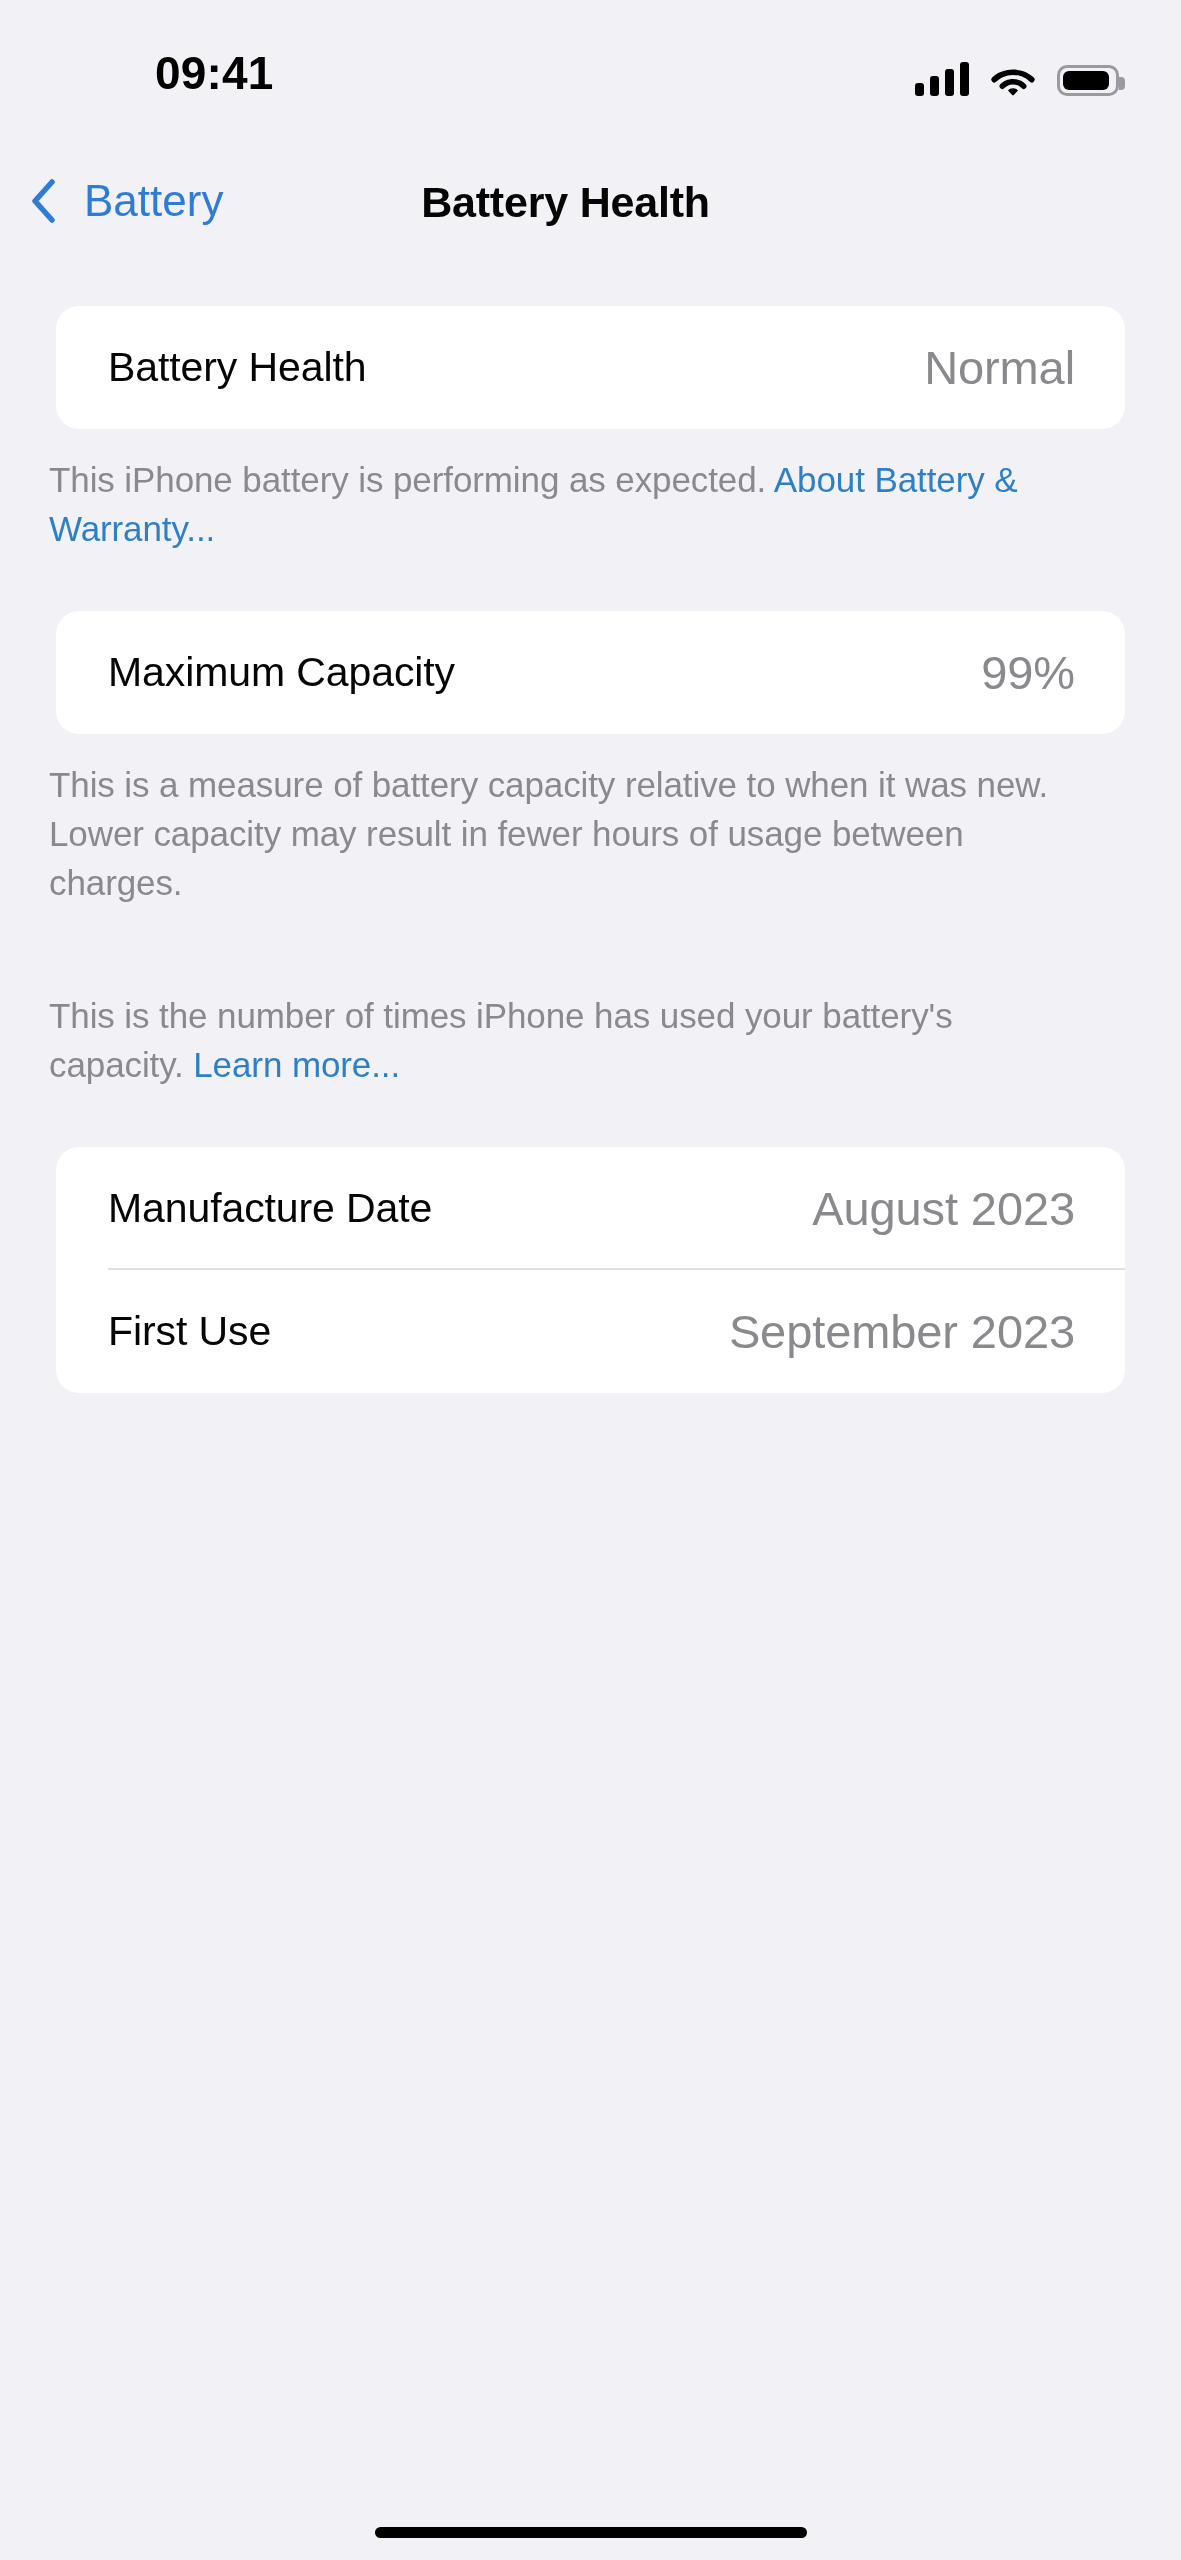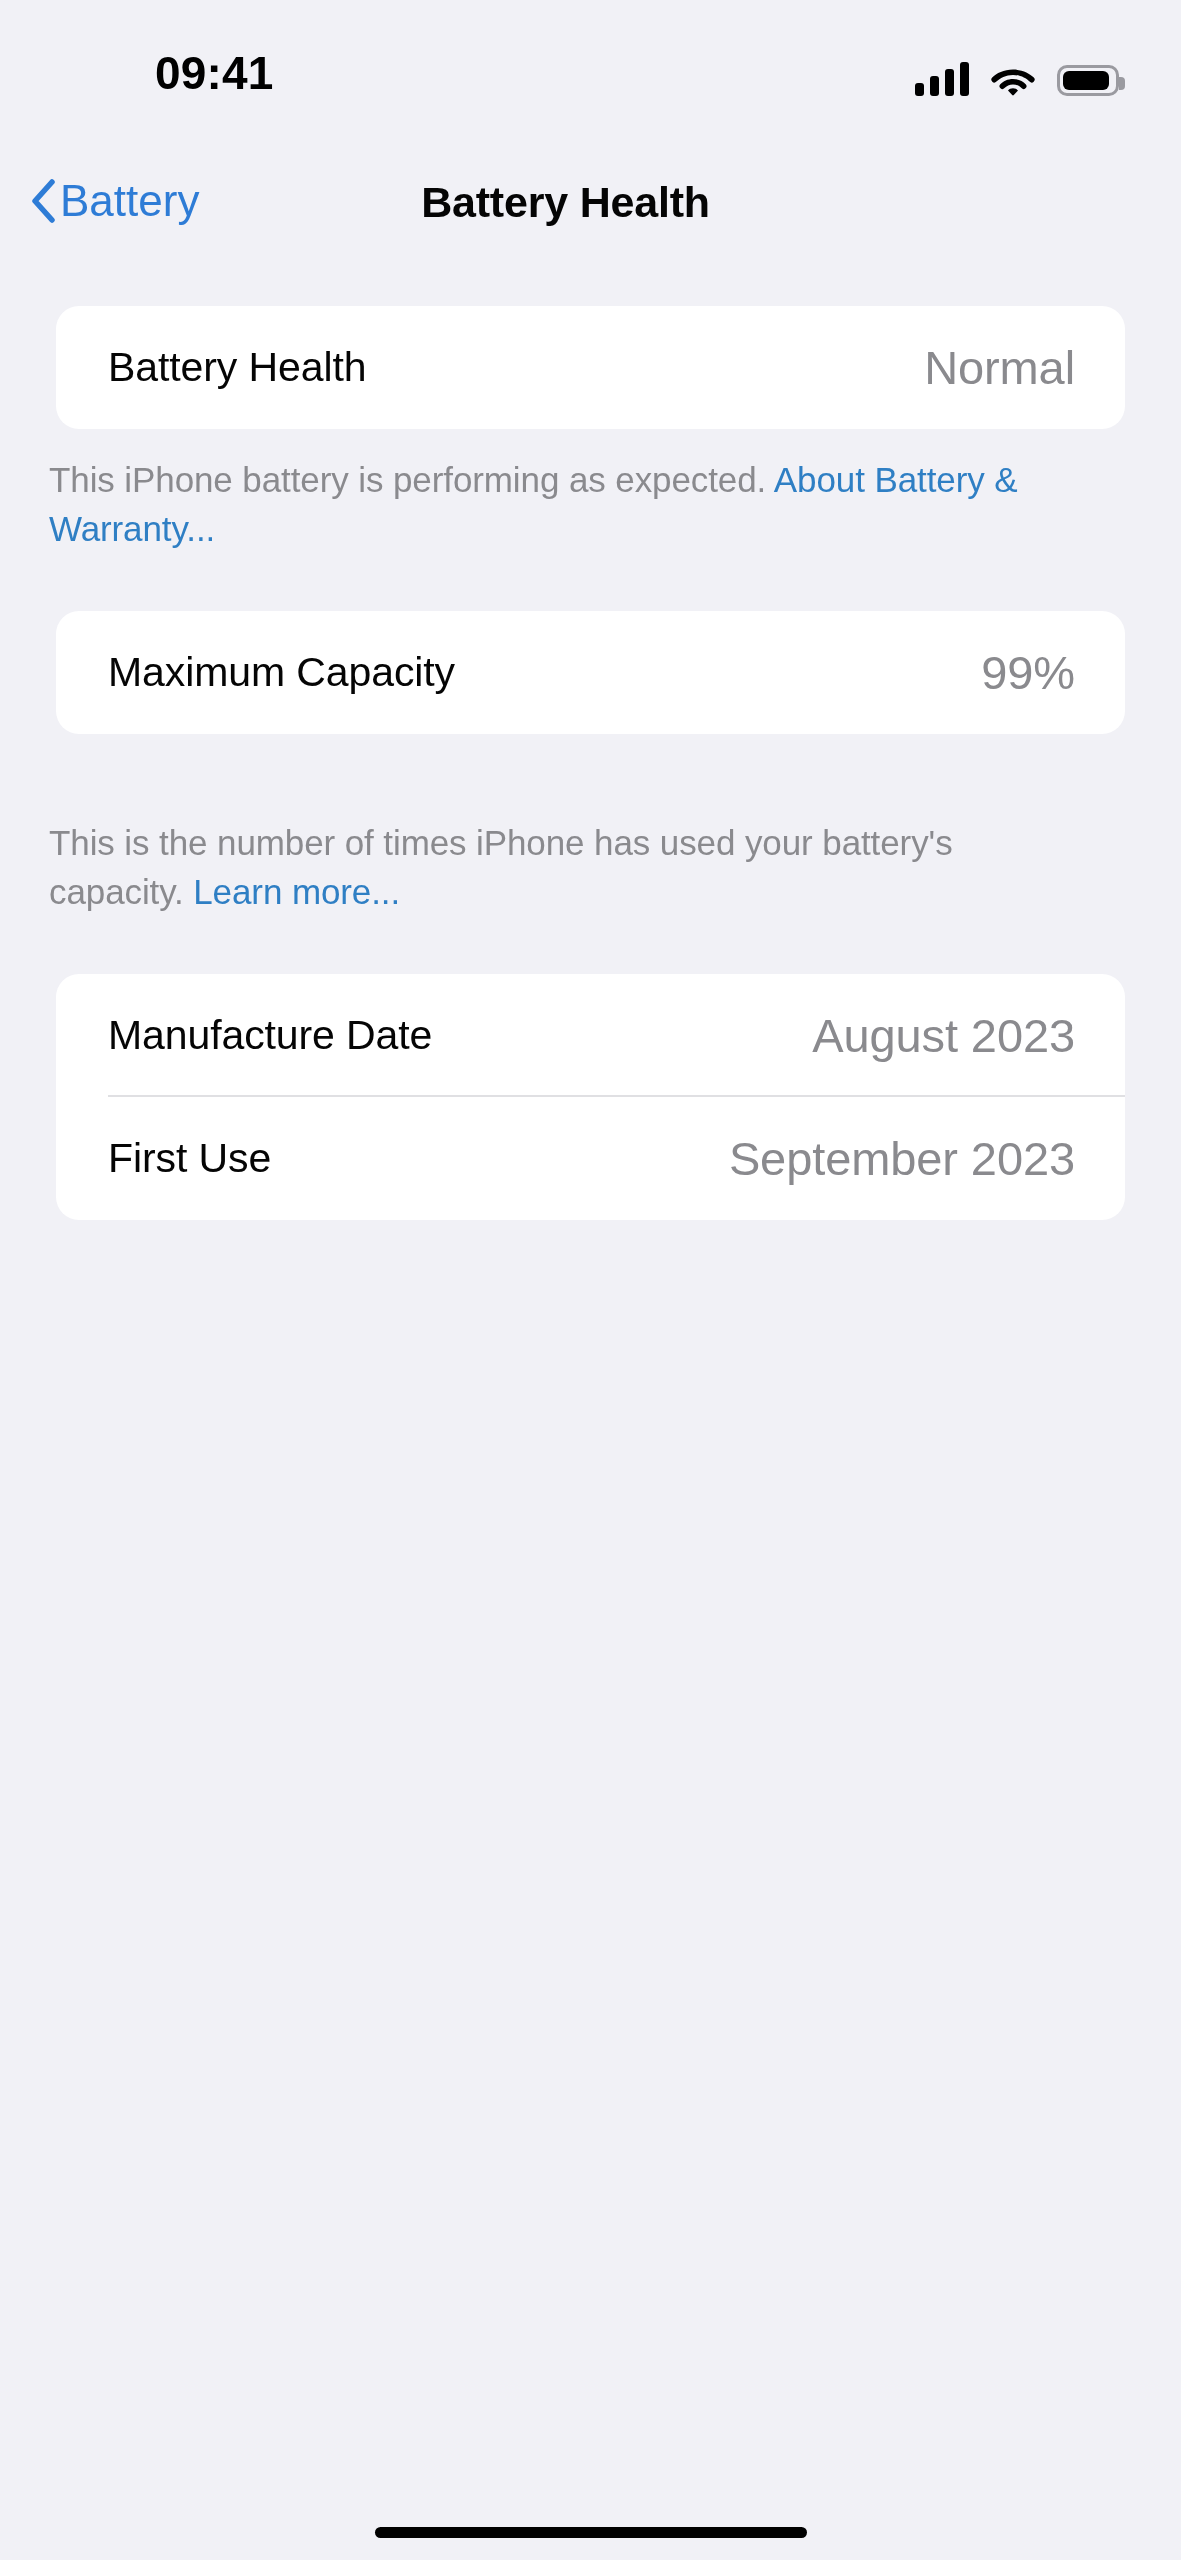--- a/index.html
+++ b/index.html
@@ -93,21 +93,21 @@
   .navbar {
     position:absolute;
     top:172px; left:0;
     width:1181px; height:100px;
   }
   .nav-back {
     position:absolute;
     left:30px; top:4px;
     display:flex;
     align-items:center;
-    gap:4px;
+    gap:28px;
     cursor:pointer;
   }
   .chev {
     width:26px; height:44px;
     display:block;
   }
   .nav-back-label {
     font-size:44px;
     color:#2E7CD6;
     letter-spacing:0px;
@@ -242,20 +242,23 @@
     </div>
 
     <div class="gap-md"></div>
 
     <div class="card">
       <div class="row">
         <span class="row-label">Maximum Capacity</span>
         <span class="row-value">99%</span>
       </div>
     </div>
+    <div class="footer">
+      <span>This is a measure of battery capacity relative to when it was new. Lower capacity may result in fewer hours of usage between charges.</span>
+    </div>
 
     <div class="gap-md"></div>
 
     <div class="footer">
       <span>This is the number of times iPhone has used your battery's capacity. </span><span class="link">Learn more...</span>
     </div>
 
     <div class="gap-md"></div>
 
     <div class="card">

